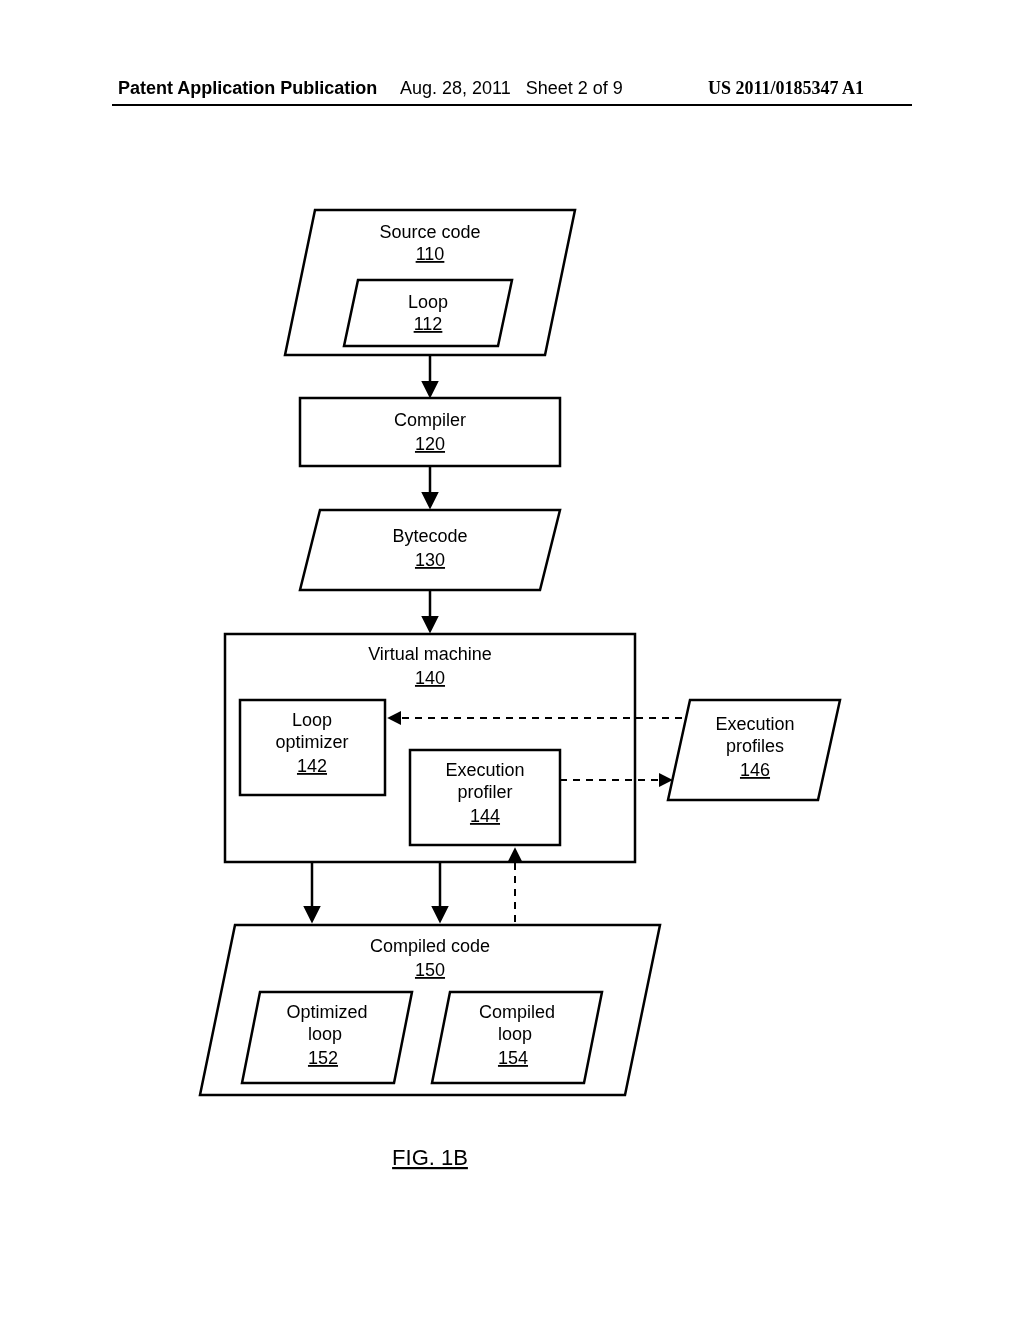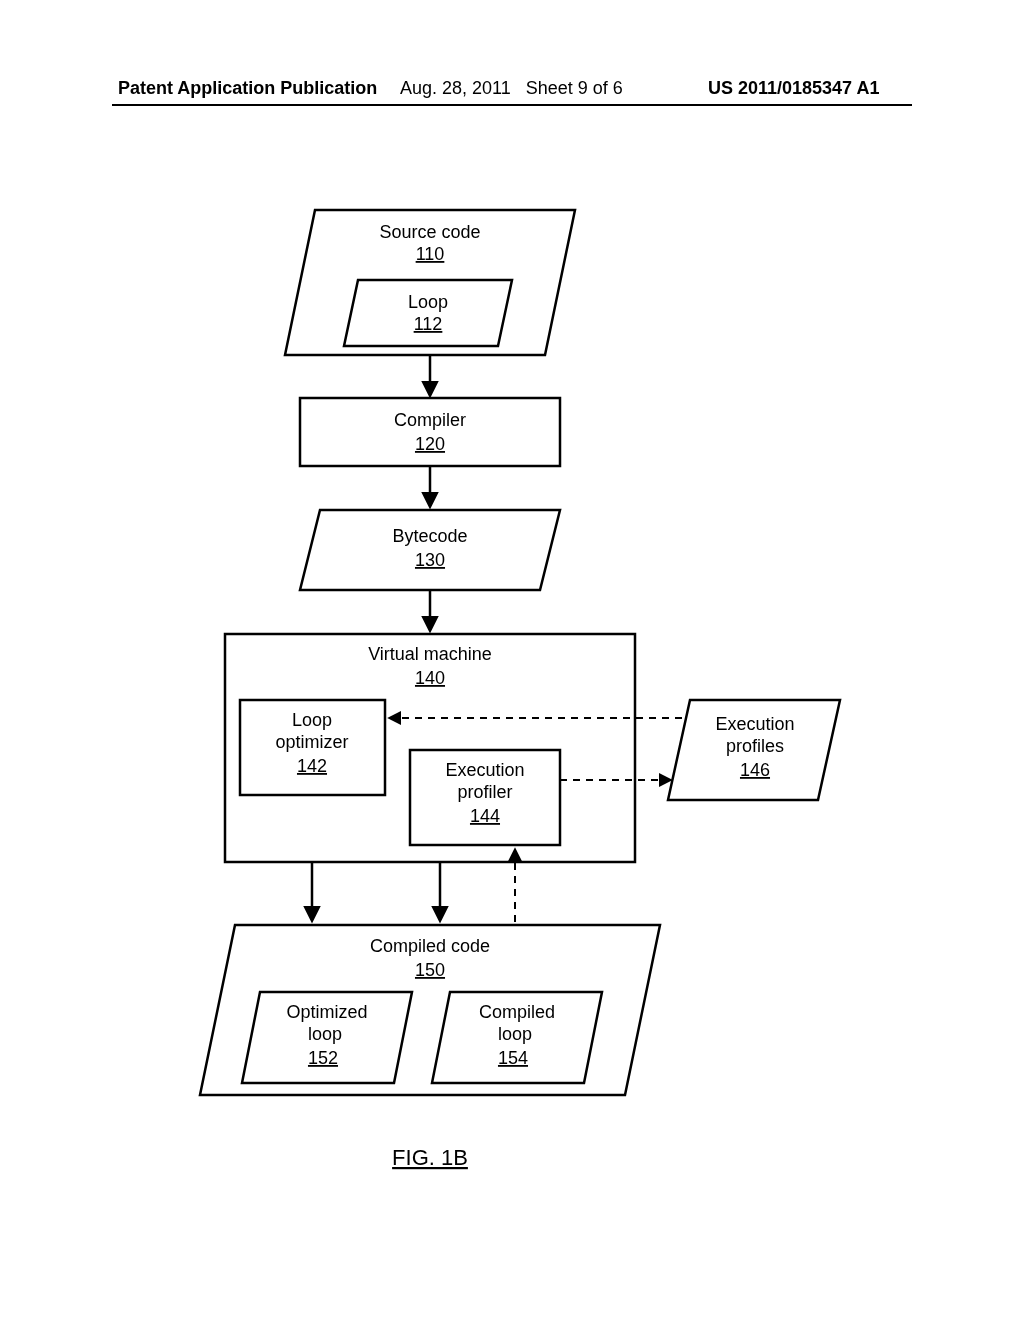--- a/index.html
+++ b/index.html
@@ -28,20 +28,21 @@
     font-weight: bold;
   }
   .header-center {
     position: absolute;
     left: 400px;
   }
   .header-right {
     position: absolute;
     left: 708px;
     font-weight: bold;
+    font-family: Liberation Serif, serif;
   }
   .hr {
     position: absolute;
     top: 104px;
     left: 112px;
     width: 800px;
     height: 2px;
     background: #000;
   }
   .diagram {
@@ -76,21 +77,21 @@
 </style>
 </head>
 <body>
 
 <div class="page">
 
   <div class="header">
     <span class="header-left">Patent Application Publication</span>
     <span class="header-center">
       <span>Aug. 28, 2011</span>&nbsp;&nbsp;
-      <span>Sheet 9 of 6</span>
+      <span>Sheet 2 of 9</span>
     </span>
     <span class="header-right">US 2011/0185347 A1</span>
   </div>
   <div class="hr"></div>
 
   <div class="diagram">
     <svg width="1024" height="1100" viewBox="0 0 1024 1100">
       <defs>
         <marker id="arrow" viewBox="0 0 10 10" refX="8" refY="5" markerWidth="7" markerHeight="7" orient="auto-start-reverse">
           <path d="M 0 0 L 10 5 L 0 10 z" fill="#000"></path>

